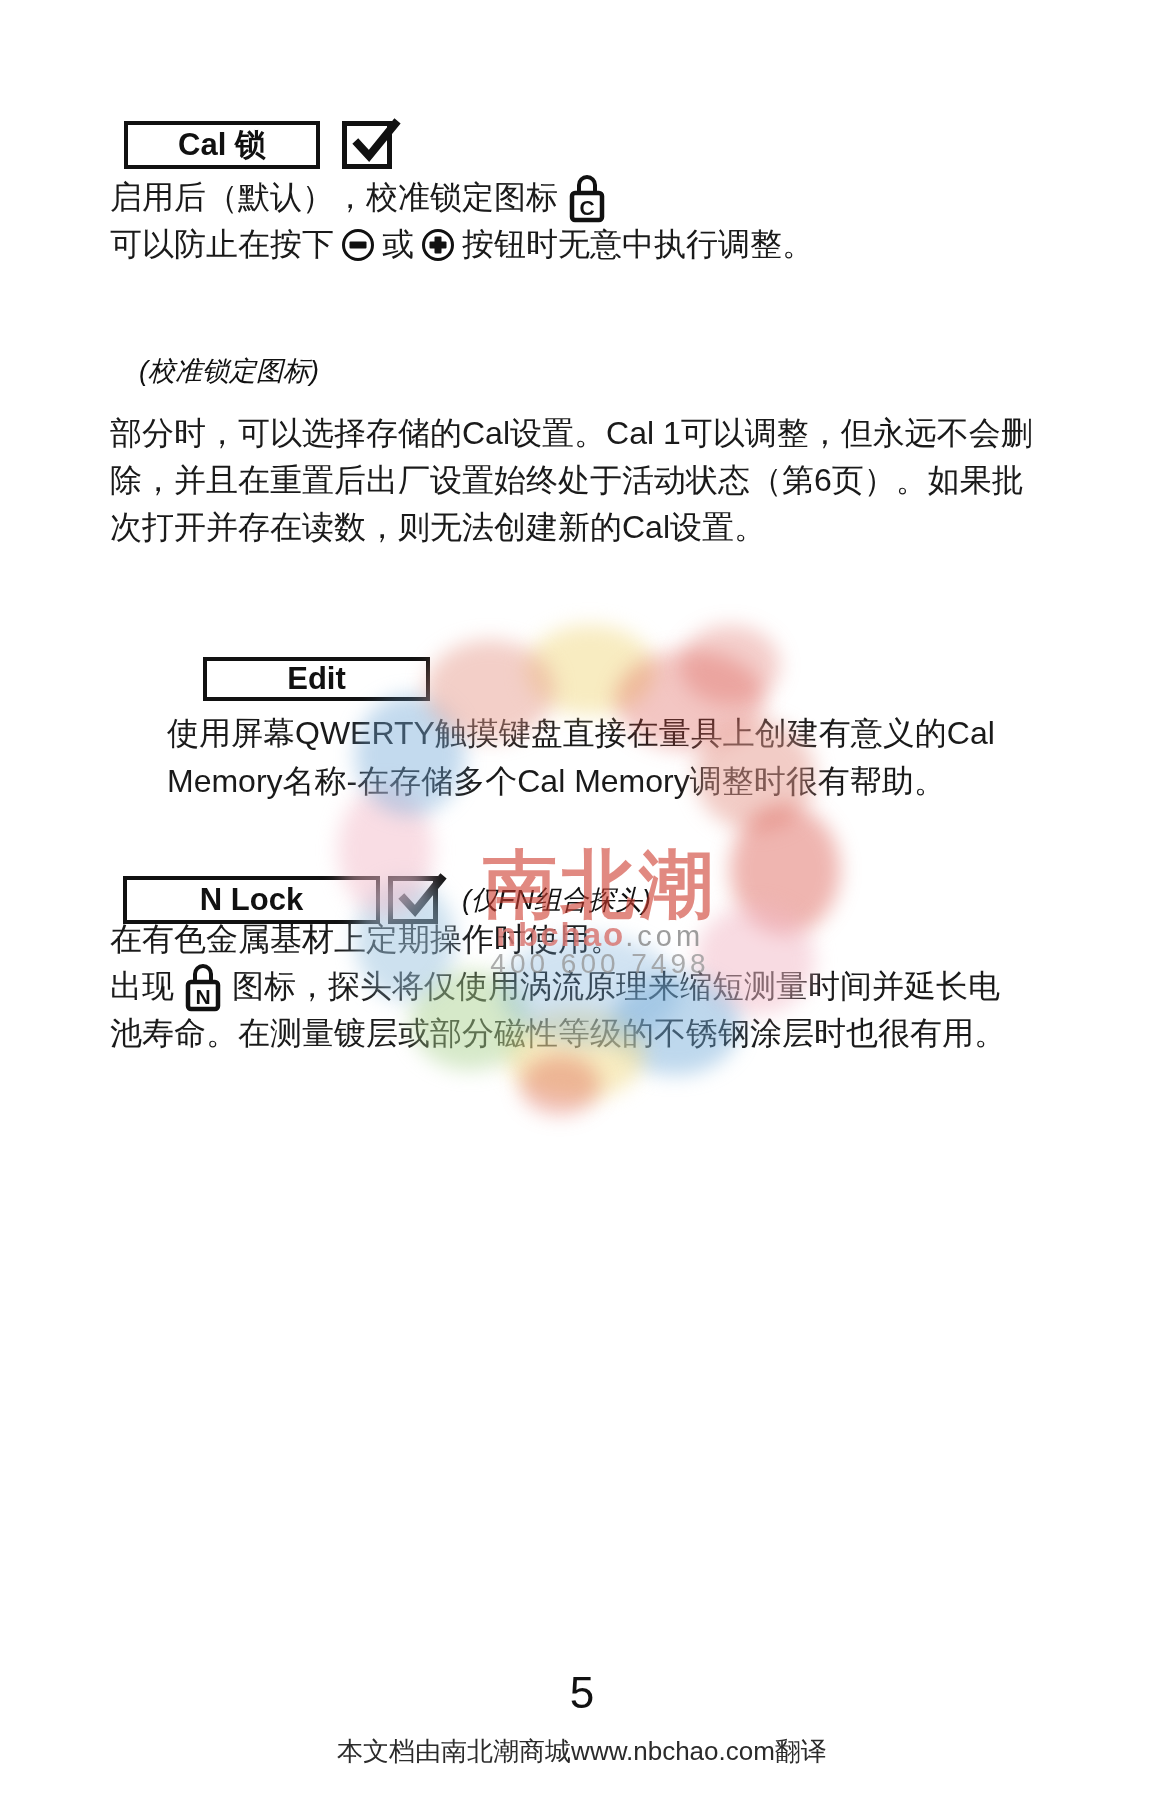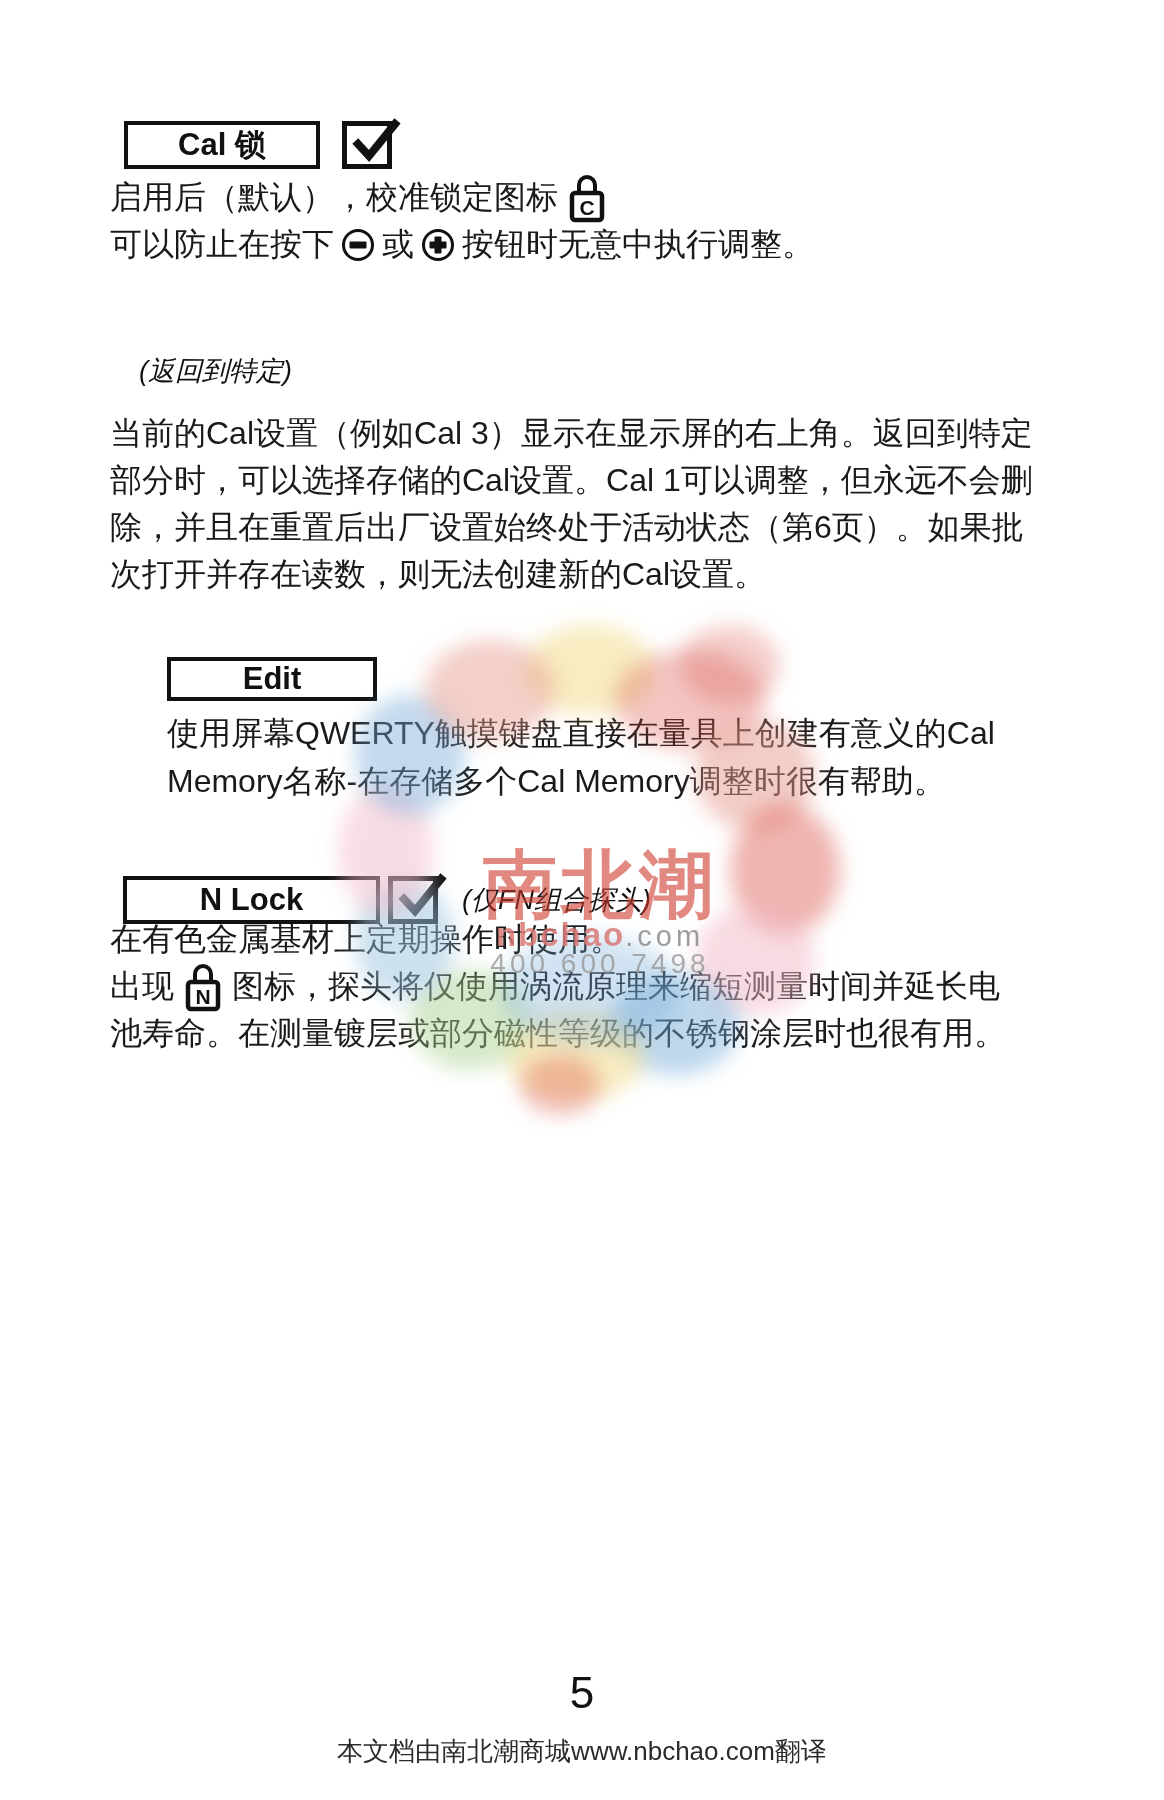--- a/index.html
+++ b/index.html
@@ -97,40 +97,37 @@
       <svg class="icon-circ" width="36" height="36" viewBox="0 0 36 36">
         <circle cx="18" cy="18" r="14.5" fill="none" stroke="#111" stroke-width="3"></circle>
         <rect x="9.5" y="14.5" width="17" height="7" rx="1" fill="#111"></rect>
         <rect x="14.5" y="9.5" width="7" height="17" rx="1" fill="#111"></rect>
       </svg>
       <span class="seg">按钮时无意中执行调整。</span>
     </div>
   </div>
 
   <div class="abs hrow" style="left:123px;top:353px;">
-    <span class="note">(返回到特定)</span>
+    <span class="note">(校准锁定图标)</span>
   </div>
 
   <div class="abs para" style="left:110px;top:410px;">
-    <div class="pline">
-        <span class="seg">当前的Cal设置（例如Cal 3）显示在显示屏的右上角。返回到特定</span>
-      </div>
     <div class="pline">
         <span class="seg">部分时，可以选择存储的Cal设置。Cal 1可以调整，但永远不会删</span>
       </div>
     <div class="pline">
         <span class="seg">除，并且在重置后出厂设置始终处于活动状态（第6页）。如果批</span>
       </div>
     <div class="pline">
         <span class="seg">次打开并存在读数，则无法创建新的Cal设置。</span>
       </div>
   </div>
 
   <div class="abs hrow" style="left:167px;top:657px;">
-    <div class="hbox" style="width:210px;height:44px;">
+    <div class="hbox" style="width:227px;height:44px;margin-left:36px;">
       <span>Edit</span>
     </div>
   </div>
 
   <div class="abs para" style="left:167px;top:710px;">
     <div class="pline" style="height:48px;">
         <span class="seg">使用屏幕QWERTY触摸键盘直接在量具上创建有意义的Cal</span>
       </div>
     <div class="pline" style="height:48px;">
         <span class="seg">Memory名称-在存储多个Cal Memory调整时很有帮助。</span>

